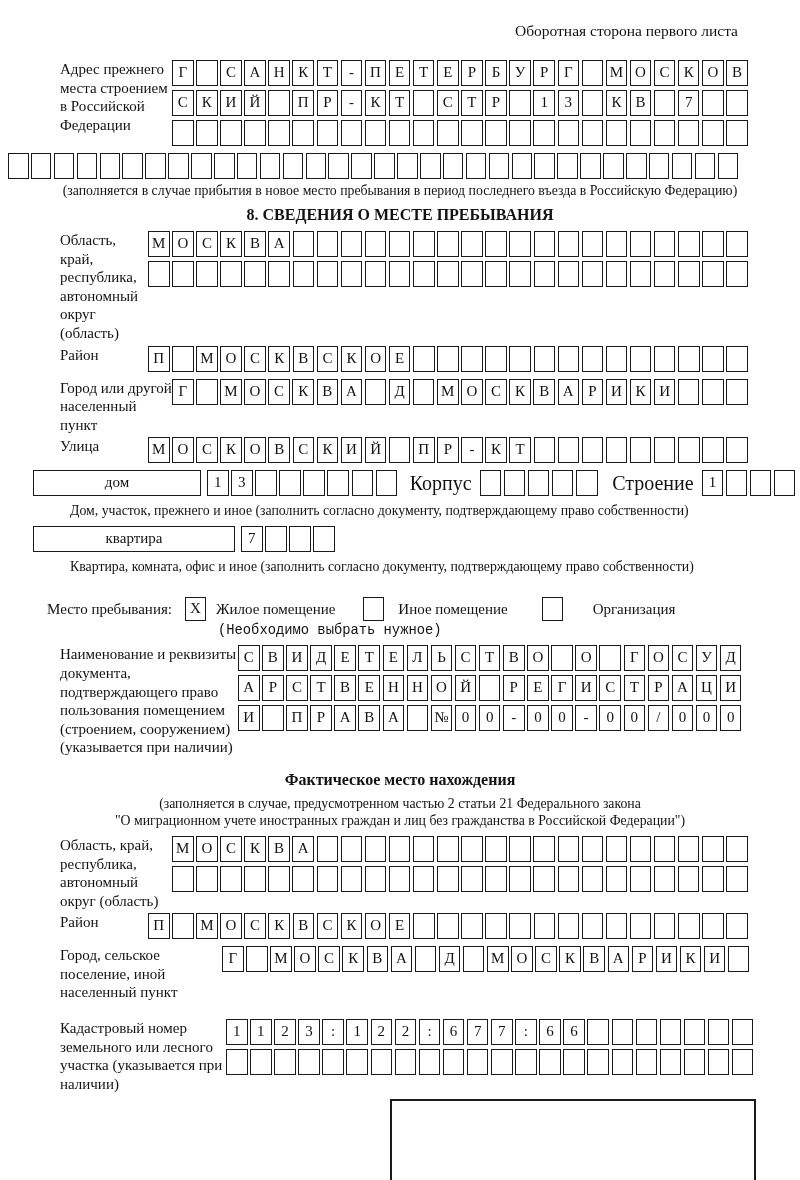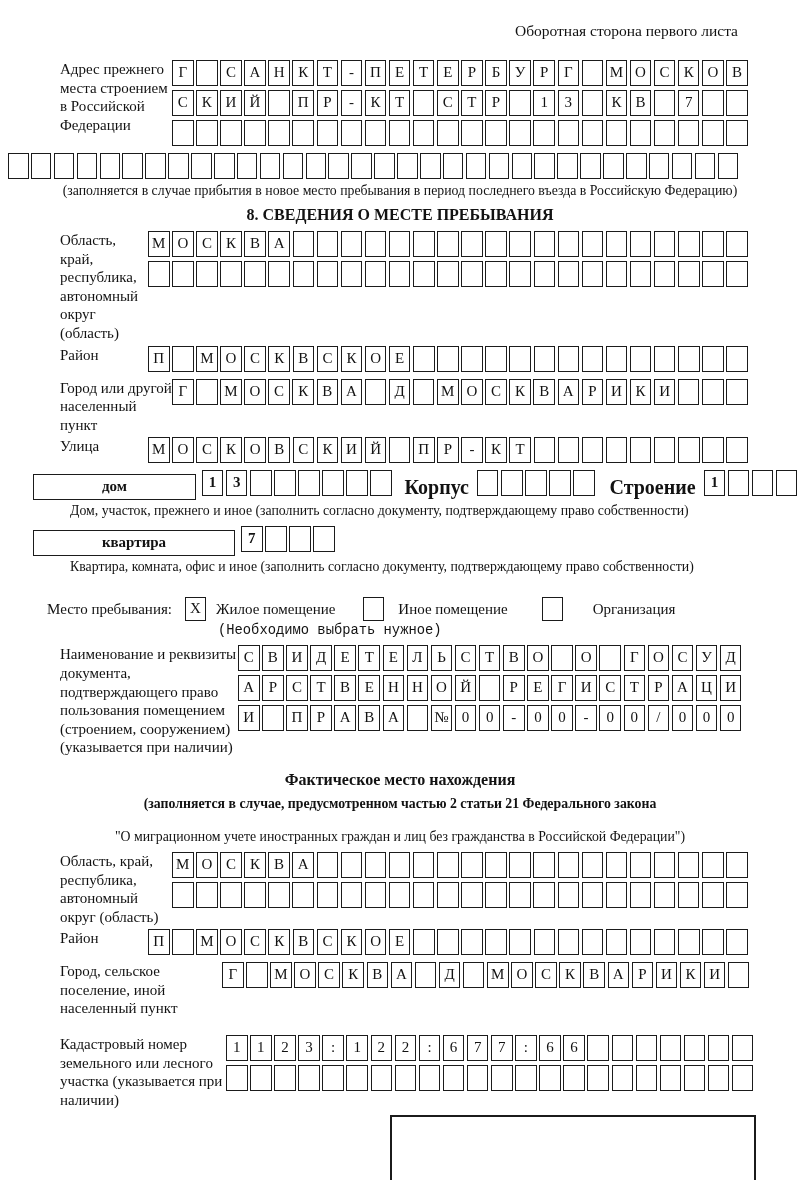--- a/index.html
+++ b/index.html
@@ -20,21 +20,21 @@
   }
   .tight .cell{width:20.5px;margin-right:2.4px;}
 
   .frow{display:flex;align-items:flex-start;margin-bottom:3px;}
   .flabel{box-sizing:border-box;padding-left:60px;font-size:15px;line-height:1.24;flex:0 0 auto;}
 
   .caption{font-size:13.8px;text-align:center;margin:0 0 7px 0;}
   .caption-left{font-size:13.8px;margin:0 0 7px 70px;}
   .sect-title{font-weight:bold;text-align:center;font-size:16px;margin:6px 0 7px 0;}
 
-  .house-row{display:flex;align-items:flex-end;margin:3px 0 3px 33px;font-weight:bold;}
+  .house-row{display:flex;align-items:flex-start;margin:3px 0 3px 33px;}
   .wide-box{box-sizing:border-box;border:1.7px solid #1b1b1b;height:26px;text-align:center;
     font-size:15px;line-height:23px;background:#fff;}
   .inline-lbl{font-size:20px;line-height:26px;}
 
   .stay-row{display:flex;align-items:center;margin:22px 0 2px 47px;font-size:15px;}
   .checkbox{box-sizing:border-box;width:21px;height:24px;border:1.6px solid #1b1b1b;
     text-align:center;font-size:15px;line-height:21px;background:#fff;}
 
   .stamp-box{box-sizing:border-box;margin:6px 0 6px 390px;width:366px;height:176px;
     border:2px solid #1b1b1b;background:#fff;}
@@ -112,21 +112,21 @@
   <div class="frow">
     <div class="flabel" style="width:238px;">Наименование и реквизиты документа, подтверждающего право пользования помещением (строением, сооружением) (указывается при наличии)</div>
     <div>
       <div class="cellrow"><span class="cell">С</span><span class="cell">В</span><span class="cell">И</span><span class="cell">Д</span><span class="cell">Е</span><span class="cell">Т</span><span class="cell">Е</span><span class="cell">Л</span><span class="cell">Ь</span><span class="cell">С</span><span class="cell">Т</span><span class="cell">В</span><span class="cell">О</span><span class="cell"></span><span class="cell">О</span><span class="cell"></span><span class="cell">Г</span><span class="cell">О</span><span class="cell">С</span><span class="cell">У</span><span class="cell">Д</span></div>
       <div class="cellrow"><span class="cell">А</span><span class="cell">Р</span><span class="cell">С</span><span class="cell">Т</span><span class="cell">В</span><span class="cell">Е</span><span class="cell">Н</span><span class="cell">Н</span><span class="cell">О</span><span class="cell">Й</span><span class="cell"></span><span class="cell">Р</span><span class="cell">Е</span><span class="cell">Г</span><span class="cell">И</span><span class="cell">С</span><span class="cell">Т</span><span class="cell">Р</span><span class="cell">А</span><span class="cell">Ц</span><span class="cell">И</span></div>
       <div class="cellrow"><span class="cell">И</span><span class="cell"></span><span class="cell">П</span><span class="cell">Р</span><span class="cell">А</span><span class="cell">В</span><span class="cell">А</span><span class="cell"></span><span class="cell">№</span><span class="cell">0</span><span class="cell">0</span><span class="cell">-</span><span class="cell">0</span><span class="cell">0</span><span class="cell">-</span><span class="cell">0</span><span class="cell">0</span><span class="cell">/</span><span class="cell">0</span><span class="cell">0</span><span class="cell">0</span></div>
     </div>
   </div>
 
   <div class="sect-title" style="margin-top:14px;">Фактическое место нахождения</div>
-  <div class="caption" style="margin-bottom:17px;font-weight:bold;">(заполняется в случае, предусмотренном частью 2 статьи 21 Федерального закона</div>
+  <div class="caption" style="margin-bottom:1px;">(заполняется в случае, предусмотренном частью 2 статьи 21 Федерального закона</div>
   <div class="caption">"О миграционном учете иностранных граждан и лиц без гражданства в Российской Федерации")</div>
 
   <div class="frow">
     <div class="flabel" style="width:172px;">Область, край, республика, автономный округ (область)</div>
     <div>
       <div class="cellrow"><span class="cell">М</span><span class="cell">О</span><span class="cell">С</span><span class="cell">К</span><span class="cell">В</span><span class="cell">А</span><span class="cell"></span><span class="cell"></span><span class="cell"></span><span class="cell"></span><span class="cell"></span><span class="cell"></span><span class="cell"></span><span class="cell"></span><span class="cell"></span><span class="cell"></span><span class="cell"></span><span class="cell"></span><span class="cell"></span><span class="cell"></span><span class="cell"></span><span class="cell"></span><span class="cell"></span><span class="cell"></span></div>
       <div class="cellrow"><span class="cell"></span><span class="cell"></span><span class="cell"></span><span class="cell"></span><span class="cell"></span><span class="cell"></span><span class="cell"></span><span class="cell"></span><span class="cell"></span><span class="cell"></span><span class="cell"></span><span class="cell"></span><span class="cell"></span><span class="cell"></span><span class="cell"></span><span class="cell"></span><span class="cell"></span><span class="cell"></span><span class="cell"></span><span class="cell"></span><span class="cell"></span><span class="cell"></span><span class="cell"></span><span class="cell"></span></div>
     </div>
   </div>
 

